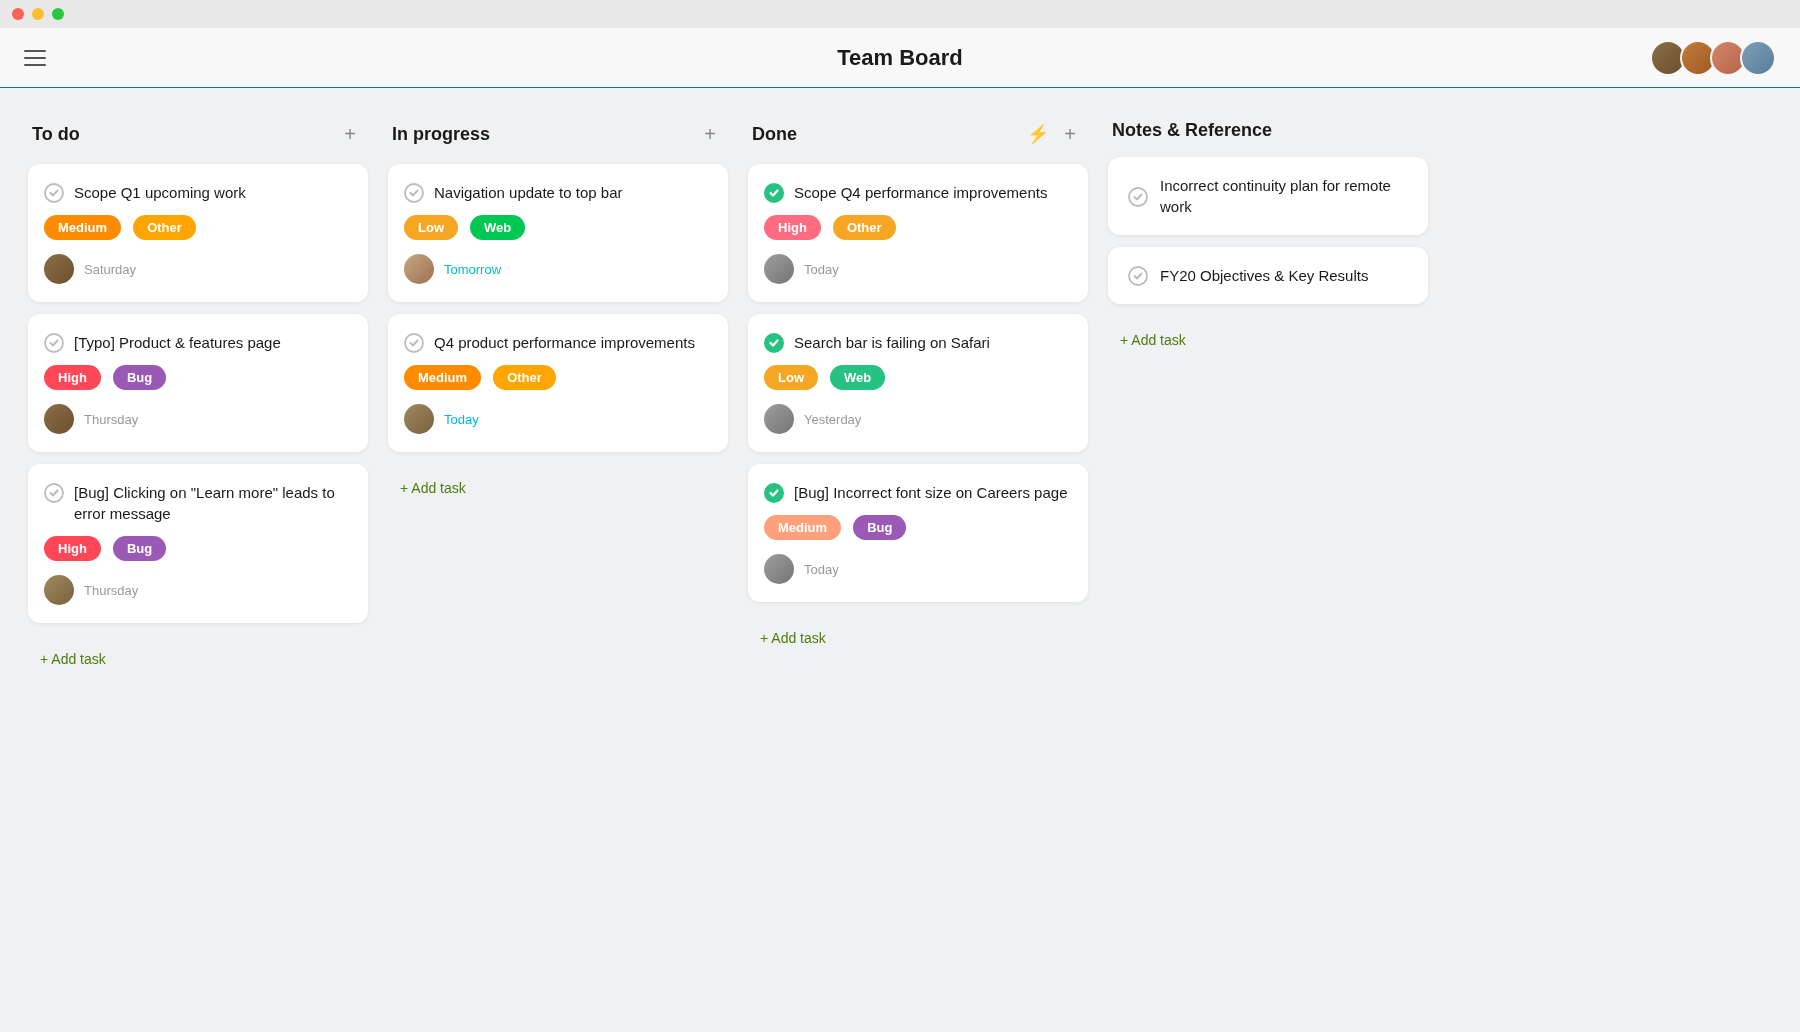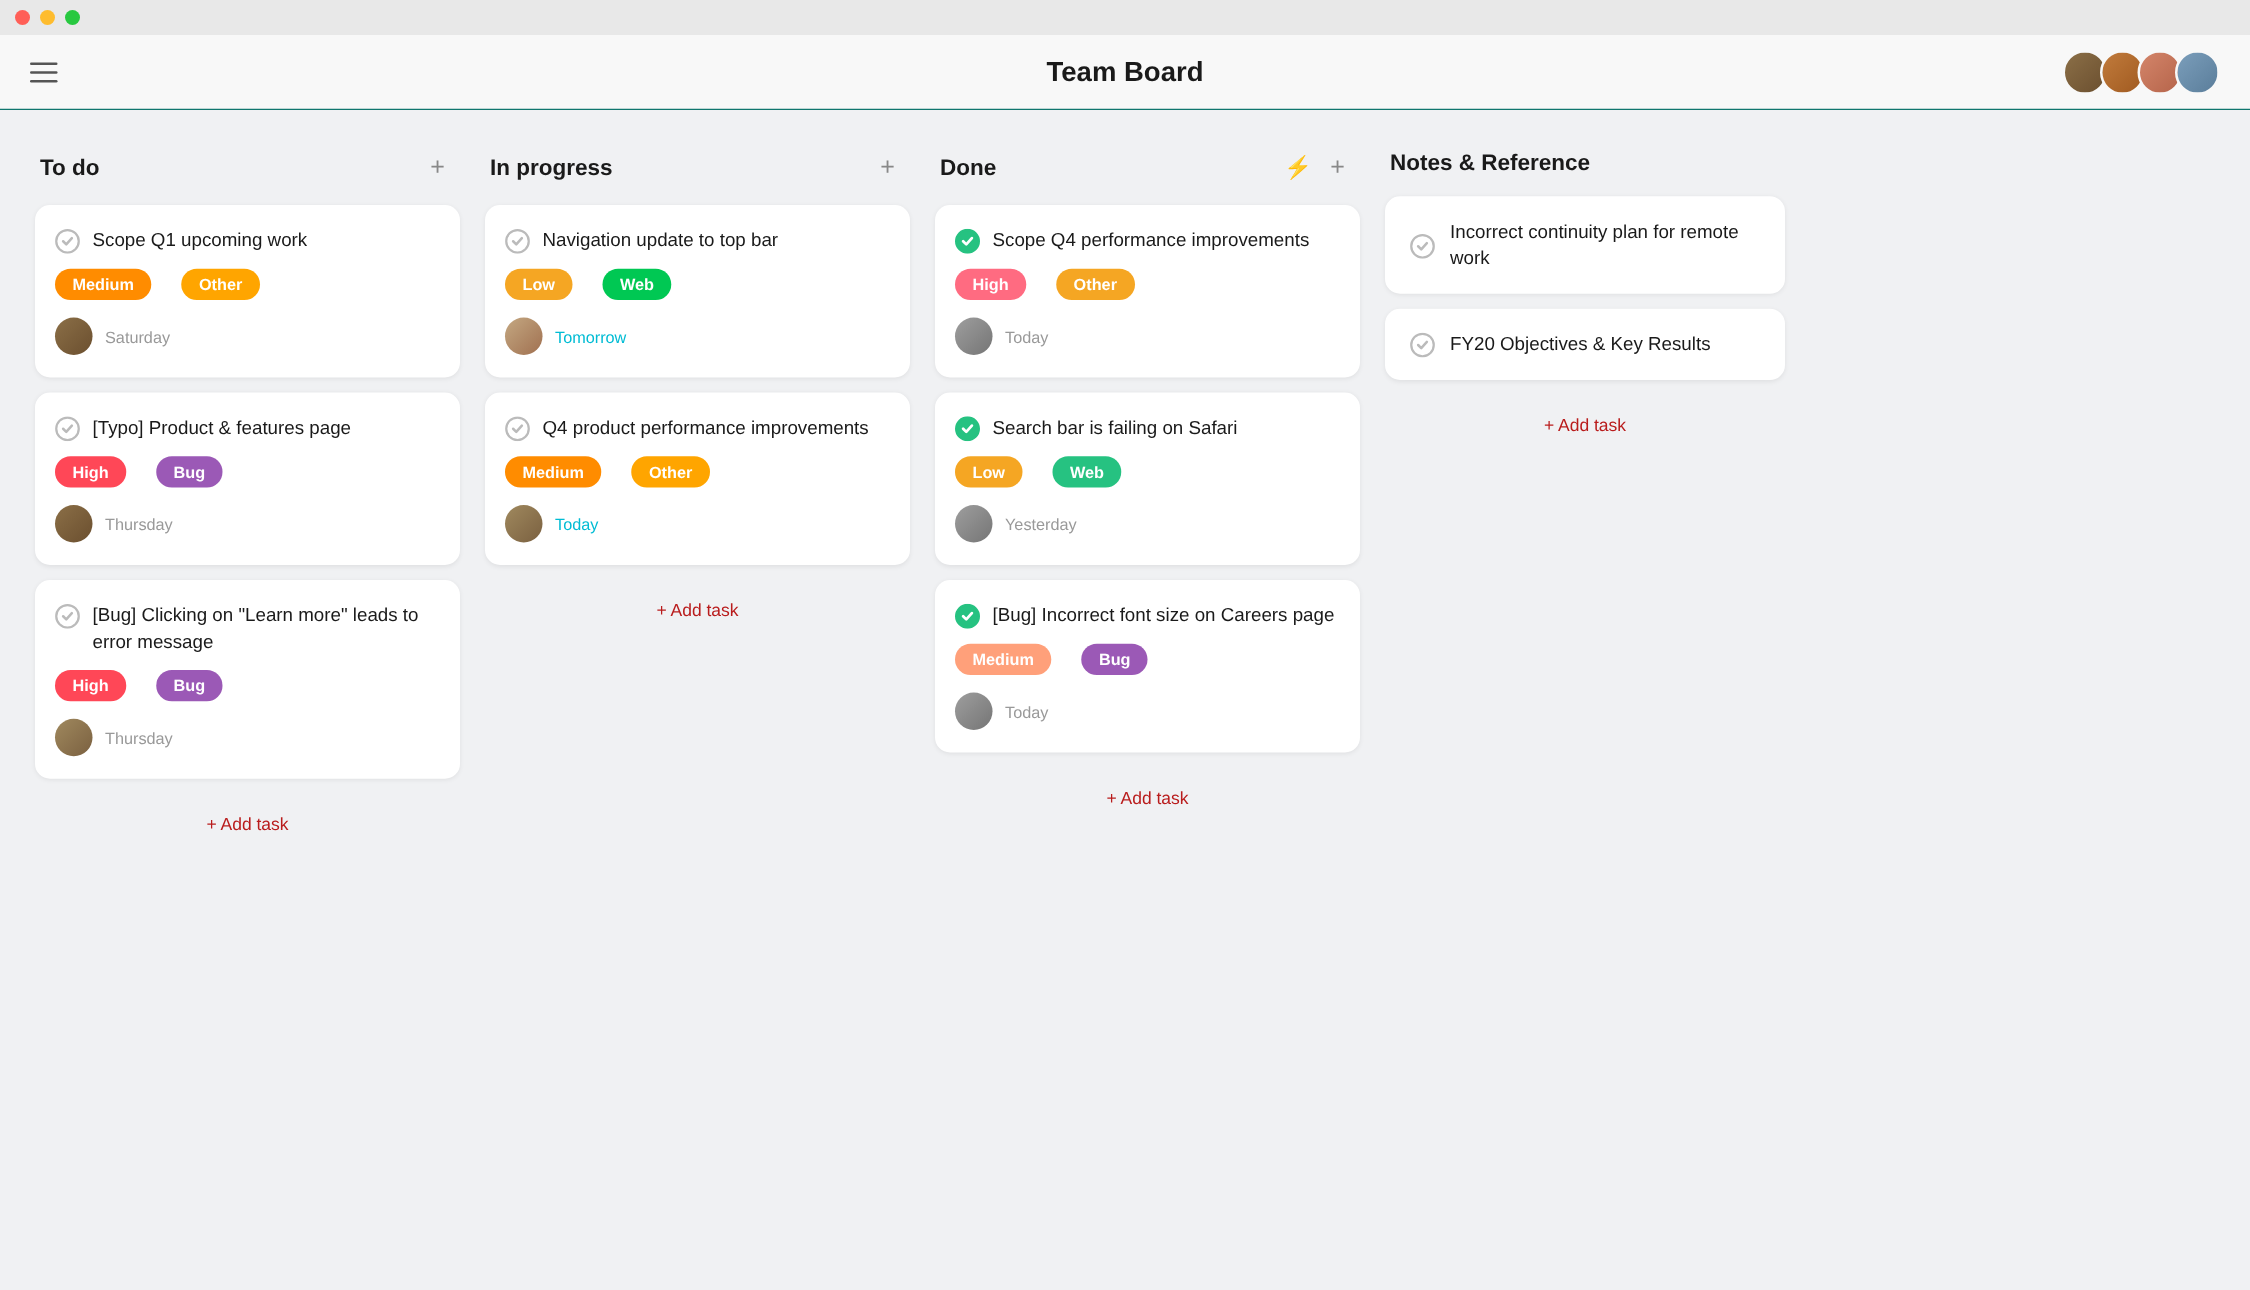--- a/index.html
+++ b/index.html
@@ -157,21 +157,21 @@
       font-size: 15px;
       font-weight: 500;
       color: #1a1a1a;
       line-height: 1.4;
     }
 
     
     .tags {
       display: flex;
       flex-wrap: wrap;
-      gap: 24px;
+      gap: 12px;
       margin-bottom: 14px;
     }
     .tag {
       padding: 5px 14px;
       border-radius: 20px;
       font-size: 13px;
       font-weight: 600;
       display: inline-block;
     }
     .tag-medium { background: #FF8C00; color: #fff; }
@@ -214,22 +214,22 @@
     .card-date.today-done { color: #999; }
 
     
     .add-task-btn {
       width: 100%;
       padding: 12px;
       background: transparent;
       border: none;
       cursor: pointer;
       font-size: 14px;
-      color: #b91c1c;
-      text-align: center;
+      color: #4d7c0f;
+      text-align: left;
       border-radius: 8px;
       margin-top: 4px;
     }
 
     
     .note-card {
       background: #fff;
       border-radius: 12px;
       padding: 18px 20px;
       margin-bottom: 12px;

